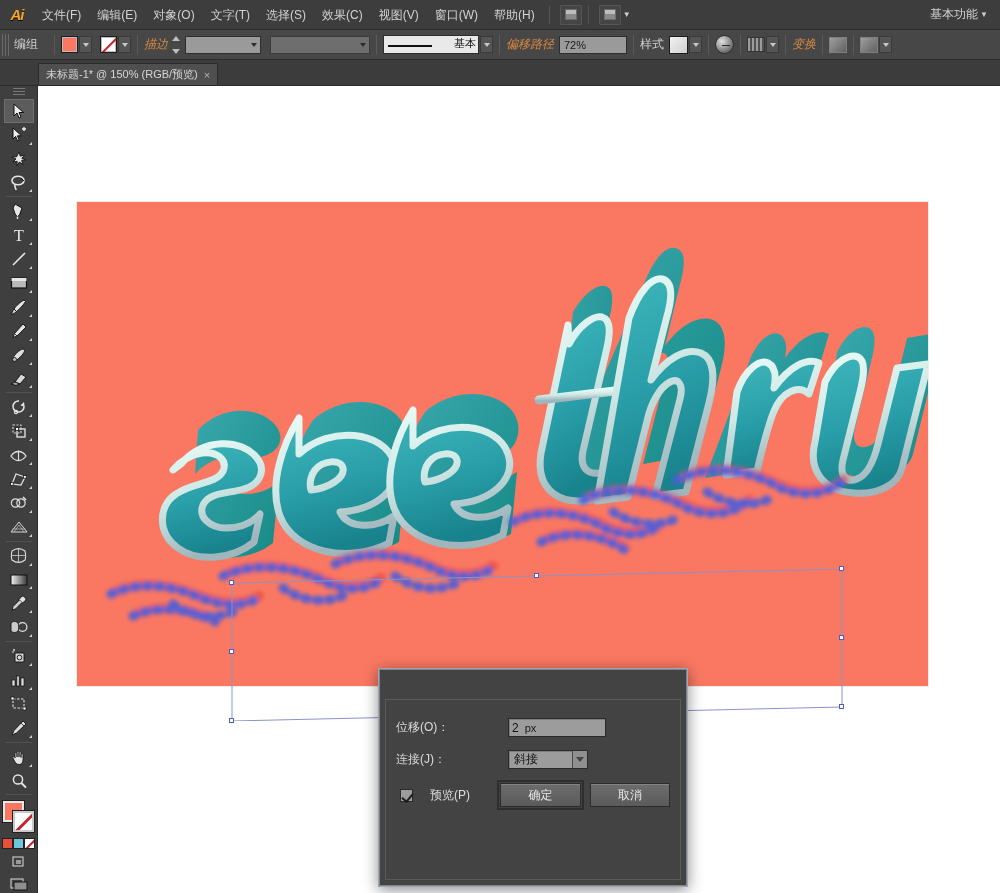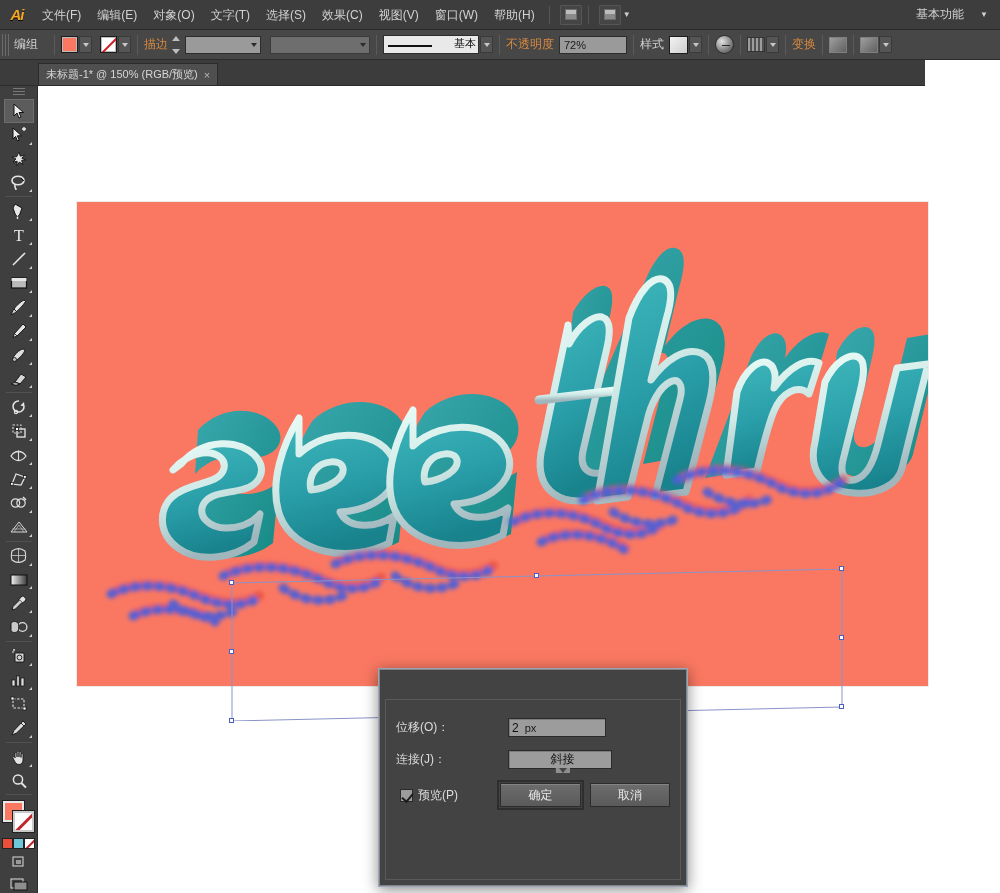--- a/index.html
+++ b/index.html
@@ -34,36 +34,36 @@
     width:22px;height:20px;margin-left:4px;
     background:#454545;border:1px solid #555;border-radius:1px;
     display:flex;align-items:center;justify-content:center;
   }
   .mb-icon-btn .g1{width:12px;height:11px;background:
       linear-gradient(to bottom,#bdbdbd 0 4px,#8a8a8a 4px 11px);
       border:1px solid #6c6c6c;}
   .mb-arr{font-size:8px;color:#cfcfcf;margin-left:2px;}
   .workspace-btn{
     margin-left:auto; margin-right:6px;
-    display:flex;align-items:center;gap:14px;
+    display:flex;align-items:center;gap:0;
     font-size:12px;color:#d2d2d2;padding:3px 6px;
   }
 
   
   .controlbar{
     position:absolute; left:0; top:30px; width:1000px; height:30px;
     background:#474747;
     border-bottom:1px solid #2c2c2c;
     display:flex; align-items:center; padding-left:2px;
   }
   .grip{width:7px;height:22px;
     background:repeating-linear-gradient(to right,#6a6a6a 0 1px,transparent 1px 3px);
     margin-right:5px;}
   .cb-label{font-size:12px;color:#d0d0d0;white-space:nowrap;}
-  .cb-label.orange{color:#d8893f;}
+  .cb-label.orange{color:#d8893f;font-style:italic;}
   .cb-sep{width:1px;height:20px;background:#5a5a5a;margin:0 6px;}
   .sw-wrap{display:flex;align-items:center;}
   .swatch{
     width:17px;height:17px;border:1px solid #1c1c1c;
     box-shadow:inset 0 0 0 1px #bcbcbc;
   }
   .swatch.fill{background:#fa7862;}
   .swatch.none{background:#ffffff;position:relative;overflow:hidden;}
   .swatch.none:after{
     content:"";position:absolute;left:-3px;top:7px;width:24px;height:2px;
@@ -125,21 +125,21 @@
                repeating-linear-gradient(to bottom,#b9b9b9 0 2px,#555 2px 4px);
     border:1px solid #2e2e2e;opacity:.75;
   }
   .cb-icon{
     width:18px;height:16px;border:1px solid #8d8d8d;opacity:.8;
     background:linear-gradient(135deg,#b5b5b5,#676767);
   }
 
   
   .tabstrip{
-    position:absolute;left:0;top:60px;width:925px;height:26px;
+    position:absolute;left:0;top:60px;width:1000px;height:26px;
     background:#3c3c3c;border-bottom:1px solid #2b2b2b;
     display:flex;align-items:flex-end;padding-left:38px;
   }
   .doctab{
     height:22px;background:#4f4f4f;border:1px solid #2b2b2b;border-bottom:none;
     display:flex;align-items:center;gap:6px;padding:0 7px;
     font-size:11px;color:#d6d6d6;
   }
   .tab-x{font-size:11px;color:#b5b5b5;}
 
@@ -242,21 +242,21 @@
   }
   .fselect .btn{
     width:15px;height:17px;background:#8f8f8f;border-left:1px solid #4a4a4a;
     display:flex;align-items:center;justify-content:center;
   }
   .fselect .tri{
     width:0;height:0;border-left:4px solid transparent;border-right:4px solid transparent;
     border-top:5px solid #454545;
   }
   .dlg-footer{display:flex;align-items:center;margin-top:14px;}
-  .chk-wrap{display:flex;align-items:center;gap:5px;width:112px;padding-left:4px;}
+  .chk-wrap{display:flex;align-items:center;gap:17px;width:112px;padding-left:4px;}
   .chk{
     width:13px;height:13px;background:#9c9c9c;border:1px solid #2a2a2a;
     position:relative;
   }
   .chk:after{
     content:"";position:absolute;left:3px;top:1px;width:5px;height:9px;
     border:solid #1c1c1c;border-width:0 2px 2px 0;transform:rotate(40deg);
   }
   .chk-label{font-size:12px;color:#dcdcdc;}
   .dbtn{
@@ -351,21 +351,21 @@
 
     <div class="profile-box">
       <span>基本</span>
     </div>
     <div class="dd-arrow">
         <div class="tri"></div>
       </div>
 
     <div class="cb-sep"></div>
 
-    <div class="cb-label orange" style="margin-right:5px;">不透明度</div>
+    <div class="cb-label orange" style="margin-right:5px;">偏移路径</div>
     <div class="op-box">
       <span>72%</span>
       <div class="tri"></div>
     </div>
 
     <div class="cb-sep"></div>
 
     <div class="cb-label" style="margin-right:5px;">样式</div>
     <div class="style-sw"></div>
     <div class="dd-arrow">
@@ -779,21 +779,21 @@
       <div class="frow">
         <div class="flabel">位移(O)：</div>
         <div class="finput" style="width:98px;">
           <span>2</span>
           <span class="unit">px</span>
         </div>
       </div>
 
       <div class="frow">
         <div class="flabel">连接(J)：</div>
-        <div class="fselect" style="width:104px;flex-direction:column;">
+        <div class="fselect" style="width:80px;">
           <span>斜接</span>
           <span class="btn">
               <span class="tri"></span>
             </span>
         </div>
       </div>
 
 
       <div class="dlg-footer">
         <div class="chk-wrap">

